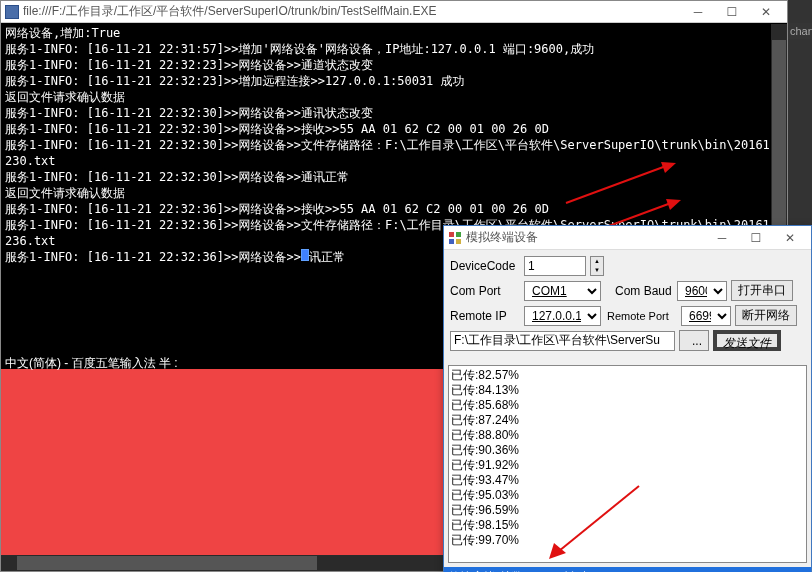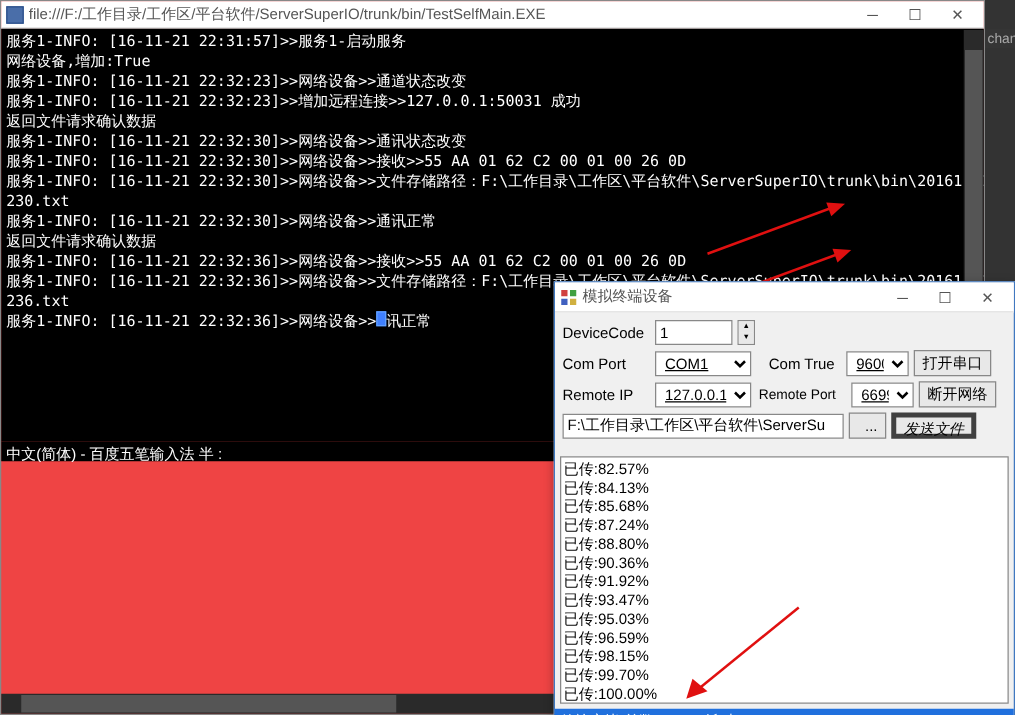--- a/index.html
+++ b/index.html
@@ -53,22 +53,22 @@
   <div class="console-title">
     <div class="console-icon"></div>
     <div class="console-title-text">file:///F:/工作目录/工作区/平台软件/ServerSuperIO/trunk/bin/TestSelfMain.EXE</div>
     <div class="title-btns">
       <div class="title-btn">─</div>
       <div class="title-btn">☐</div>
       <div class="title-btn close">✕</div>
     </div>
   </div>
   <div class="console-body">
-    <div class="console-line">服务1-INFO: [16-11-21 22:31:57]&gt;&gt;服务1-启动服务</div>
     <div class="console-line">网络设备,增加:True</div>
+    <div class="console-line">服务1-INFO: [16-11-21 22:31:57]&gt;&gt;增加'网络设备'网络设备，IP地址:127.0.0.1 端口:9600,成功</div>
     <div class="console-line">服务1-INFO: [16-11-21 22:32:23]&gt;&gt;网络设备&gt;&gt;通道状态改变</div>
     <div class="console-line">服务1-INFO: [16-11-21 22:32:23]&gt;&gt;增加远程连接&gt;&gt;127.0.0.1:50031 成功</div>
     <div class="console-line">返回文件请求确认数据</div>
     <div class="console-line">服务1-INFO: [16-11-21 22:32:30]&gt;&gt;网络设备&gt;&gt;通讯状态改变</div>
     <div class="console-line">服务1-INFO: [16-11-21 22:32:30]&gt;&gt;网络设备&gt;&gt;接收&gt;&gt;55 AA 01 62 C2 00 01 00 26 0D</div>
     <div class="console-line">服务1-INFO: [16-11-21 22:32:30]&gt;&gt;网络设备&gt;&gt;文件存储路径：F:\工作目录\工作区\平台软件\ServerSuperIO\trunk\bin\20161121223</div>
     <div class="console-line">230.txt</div>
     <div class="console-line">服务1-INFO: [16-11-21 22:32:30]&gt;&gt;网络设备&gt;&gt;通讯正常</div>
     <div class="console-line">返回文件请求确认数据</div>
     <div class="console-line">服务1-INFO: [16-11-21 22:32:36]&gt;&gt;网络设备&gt;&gt;接收&gt;&gt;55 AA 01 62 C2 00 01 00 26 0D</div>
@@ -115,21 +115,21 @@
       <span class="form-label" style="width:70px">DeviceCode</span>
       <input class="form-input num" value="1" style="">
       <span class="updown">
           <span>▲</span>
           <span>▼</span>
         </span>
     </div>
     <div class="form-row">
       <span class="form-label" style="width:70px">Com Port</span>
       <select class="form-select" style="width:77px"><option>COM1</option></select>
-      <span class="form-label" style="width:58px;margin-left:10px">Com True</span>
+      <span class="form-label" style="width:58px;margin-left:10px">Com Baud</span>
       <select class="form-select" style="width:50px"><option>9600</option></select>
       <button class="form-btn">打开串口</button>
     </div>
     <div class="form-row">
       <span class="form-label" style="width:70px">Remote IP</span>
       <select class="form-select" style="width:77px"><option>127.0.0.1</option></select>
       <span class="form-label" style="width:70px;margin-left:2px;font-size:11px">Remote Port</span>
       <select class="form-select" style="width:50px"><option>6699</option></select>
       <button class="form-btn">断开网络</button>
     </div>
@@ -145,20 +145,19 @@
     <div>已传:85.68%</div>
     <div>已传:87.24%</div>
     <div>已传:88.80%</div>
     <div>已传:90.36%</div>
     <div>已传:91.92%</div>
     <div>已传:93.47%</div>
     <div>已传:95.03%</div>
     <div>已传:96.59%</div>
     <div>已传:98.15%</div>
     <div>已传:99.70%</div>
-    <div>已传:100.00%</div>
     <svg class="arrow3" viewBox="0 0 100 80">
         <line x1="95" y1="5" x2="15" y2="70" stroke="#e01010" stroke-width="2"></line>
         <polygon points="5,78 10,62 22,72" fill="#e01010"></polygon>
       </svg>
   </div>
   <div class="status-bar">传输完毕!总数:65730,耗时:0.2816531</div>
 </div>
 
 </body></html>

